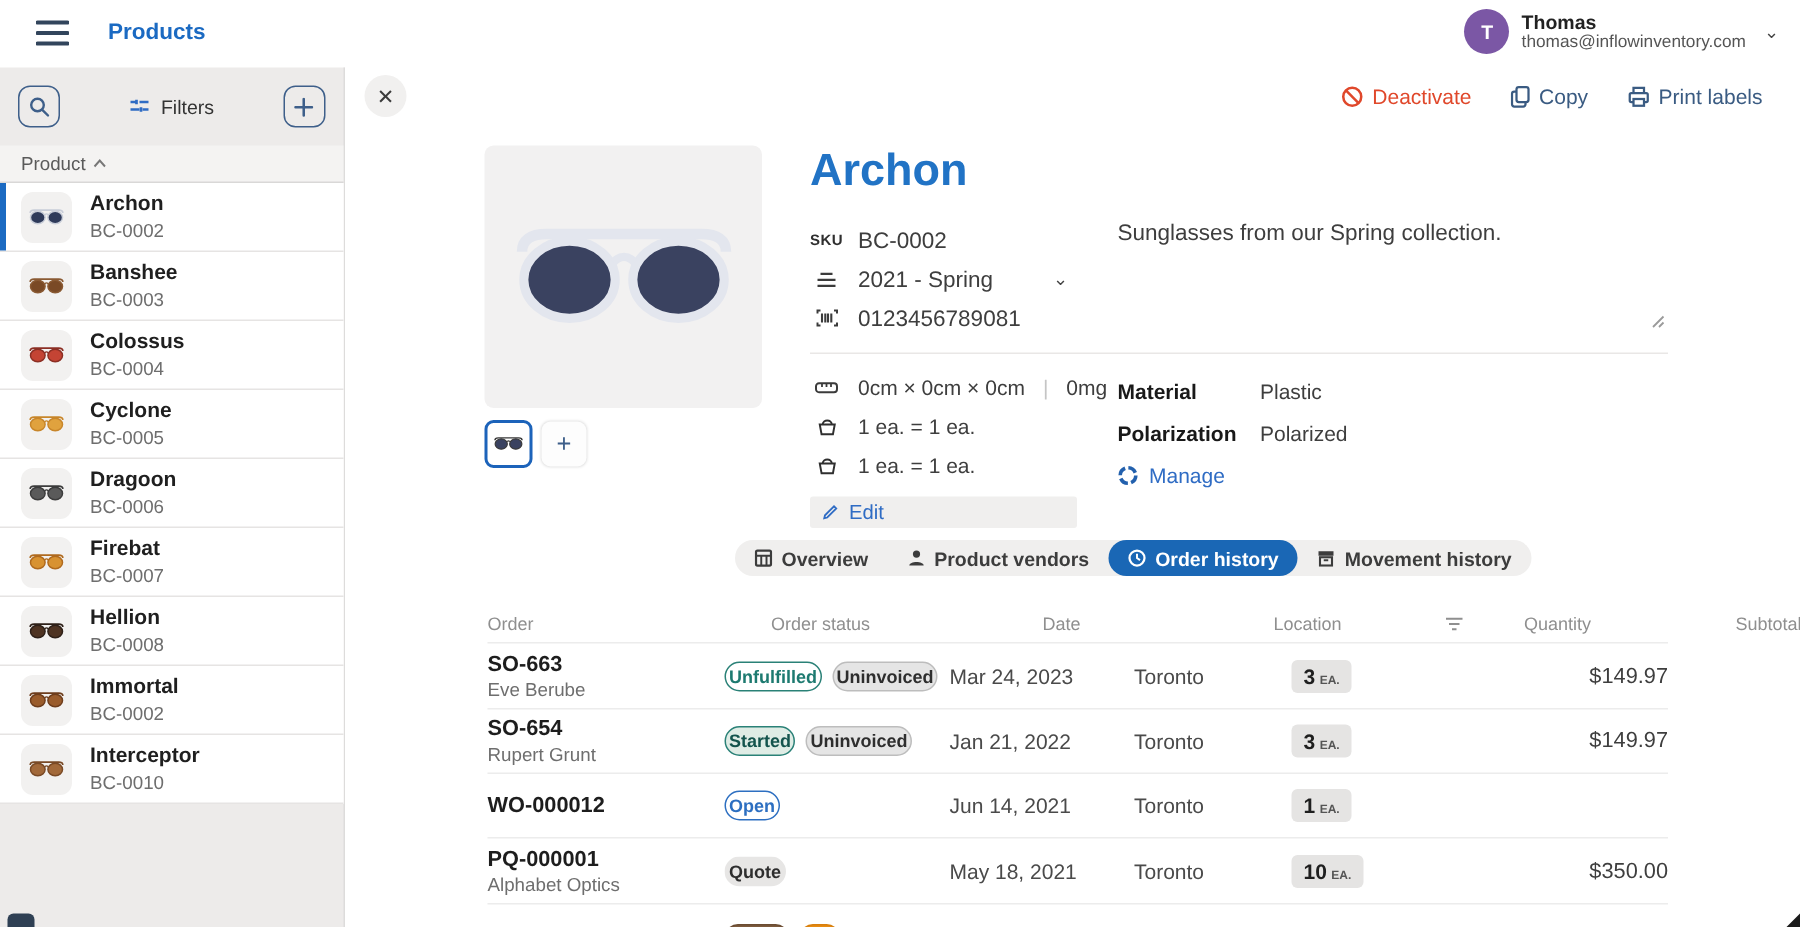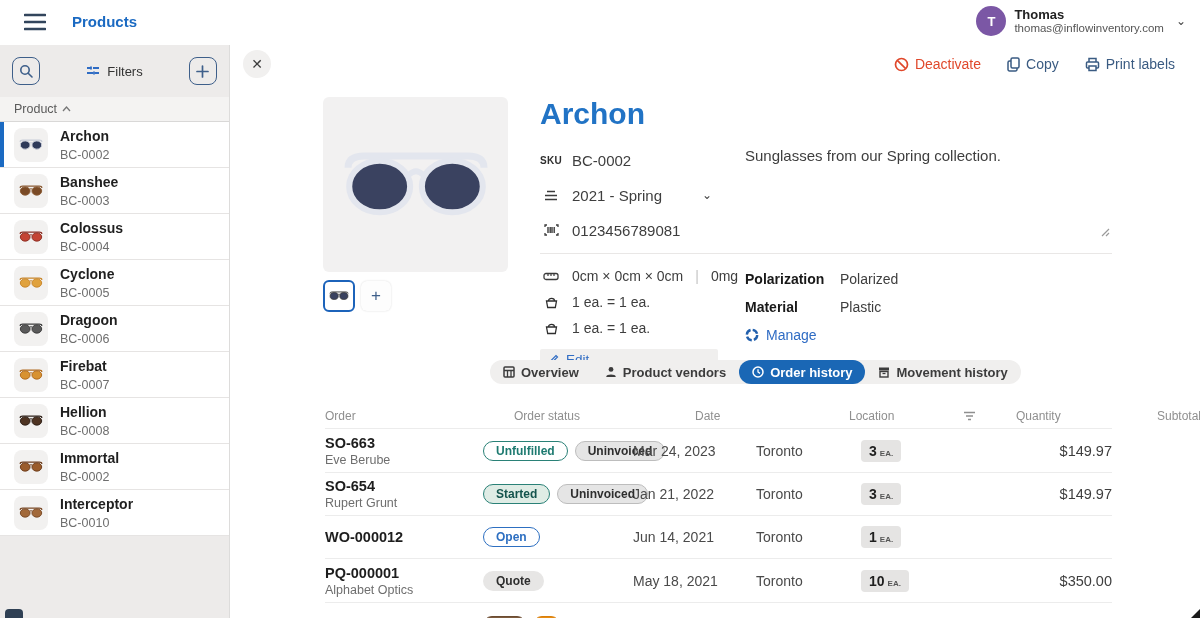--- a/index.html
+++ b/index.html
@@ -50,21 +50,21 @@
   .thumb-sel { width:32px; height:32px; background:#fff; border:2px solid #1c63ba; border-radius:6px;
                display:flex; align-items:center; justify-content:center; cursor:pointer; }
   .thumb-add { width:30px; height:30px; background:#fdfdfd; border-radius:6px; box-shadow:0 0 2px rgba(0,0,0,.15);
                display:flex; align-items:center; justify-content:center; color:#3e5f8a; font-size:17px; cursor:pointer; }
 
   .details { position:absolute; left:310px; top:52px; width:572px; }
   .ptitle { font-size:30px; font-weight:bold; color:#2173c5; margin-bottom:16px; }
   .fieldrow { display:flex; }
   .fields { width:205px; flex:0 0 auto; }
   .frow { height:26px; display:flex; align-items:center; gap:10px; font-size:15px; color:#3e3e3e; }
-  .frow + .frow { margin-top:9px;text-align:right; }
+  .frow + .frow { margin-top:0;text-align:right; }
   .sku-lab { font-size:10px; font-weight:bold; color:#2f2f2f; letter-spacing:.3px; width:22px; }
   .ficon { width:22px; display:flex; justify-content:center; color:#3b3b3b; }
   .cat-caret { margin-left:auto; color:#444; font-size:12px; }
   .desc { flex:1; font-size:15px; color:#3e3e3e; position:relative; min-height:66px; }
   .resize-grip { position:absolute; right:2px; bottom:6px; width:9px; height:9px; }
   .divider { border-top:1px solid #e9e7e6; margin-top:10px; }
 
   .attrsec { display:flex; margin-top:9px; }
   .attrleft { width:205px; flex:0 0 auto; }
   .dimrow { height:26px; display:flex; align-items:center; gap:10px; font-size:14px; color:#3e3e3e; }
@@ -87,21 +87,21 @@
   
   .table { position:absolute; left:95px; top:358px; width:787px; }
   .trow { display:grid; grid-template-columns:158px 150px 123px 83px 22px 110px 1fr; align-items:center; }
   .thead { height:26px; font-size:12px; color:#8f8f8f; border-bottom:1px solid #ececec;gap:31px; }
   .thead .right { text-align:right; }
   .tbody-row { border-bottom:1px solid #ececec; }
   .ordercell { display:flex; flex-direction:column; justify-content:center; }
   .ordernum { font-size:14.5px; font-weight:bold; color:#1d1d1d; line-height:18px; }
   .contact { font-size:12.5px; color:#6e6e6e; line-height:16px; }
   .statuscell { display:flex; gap:7px; align-items:center; flex-wrap:nowrap; }
-  .pill { display:inline-flex; align-items:center; justify-content:center; border-radius:999px; padding:2px 12px;
+  .pill { display:inline-flex; align-items:center; justify-content:center; border-radius:999px; padding:2px 2px;
           font-size:12px; font-weight:bold; line-height:14px; white-space:nowrap; }
   .pill-unfulfilled { color:#1d7a70; border:1.5px solid #2a8177; background:#fff; }
   .pill-started     { color:#14544d; border:1.5px solid #2a8177; background:#dfece5; }
   .pill-uninvoiced  { color:#2e2e2e; border:1.5px solid #bdbdbd; background:#e5e5e5; }
   .pill-open        { color:#2d6fc1; border:1.5px solid #2d6fc1; background:#fff; }
   .pill-quote       { color:#2e2e2e; border:1.5px solid transparent; background:#e7e6e5; }
   .pill-brown  { background:#7d5b3e; border:1.5px solid #6b4c32; width:43px; height:18px; padding:0; }
   .pill-orange { background:#e88c12; border:1.5px solid #d87f0c; width:27px; height:18px; padding:0; }
   .datecell, .loccell { font-size:14px; color:#4a4a4a; }
   .qbadge { display:inline-flex; align-items:baseline; gap:3px; background:#e5e4e3; border-radius:4px;
@@ -398,26 +398,26 @@
           <div class="editbar">
             <svg width="11" height="11" viewBox="0 0 11 11">
                 <path d="M1.5 9.5 L2 7.5 L8 1.5 L9.5 3 L3.5 9 Z" fill="none" stroke="#2f6cc4" stroke-width="1.2"></path>
               </svg>
             <span>Edit</span>
           </div>
         </div>
         <div class="attrright">
           <div id="attrRows">
               <div class="arow">
+                <span class="alabel">Material</span>
+                 <span class="avalue">Plastic</span>
+              </div>
+              <div class="arow">
                 <span class="alabel">Polarization</span>
                  <span class="avalue">Polarized</span>
-              </div>
-              <div class="arow">
-                <span class="alabel">Material</span>
-                 <span class="avalue">Plastic</span>
               </div>
             </div>
           <div class="manage">
             <svg width="14" height="14" viewBox="0 0 14 14">
                 <circle cx="7" cy="7" r="5.2" fill="none" stroke="#2260ad" stroke-width="2.4" stroke-dasharray="6 2.2"></circle>
               </svg>
             <span>Manage</span>
           </div>
         </div>
       </div>

